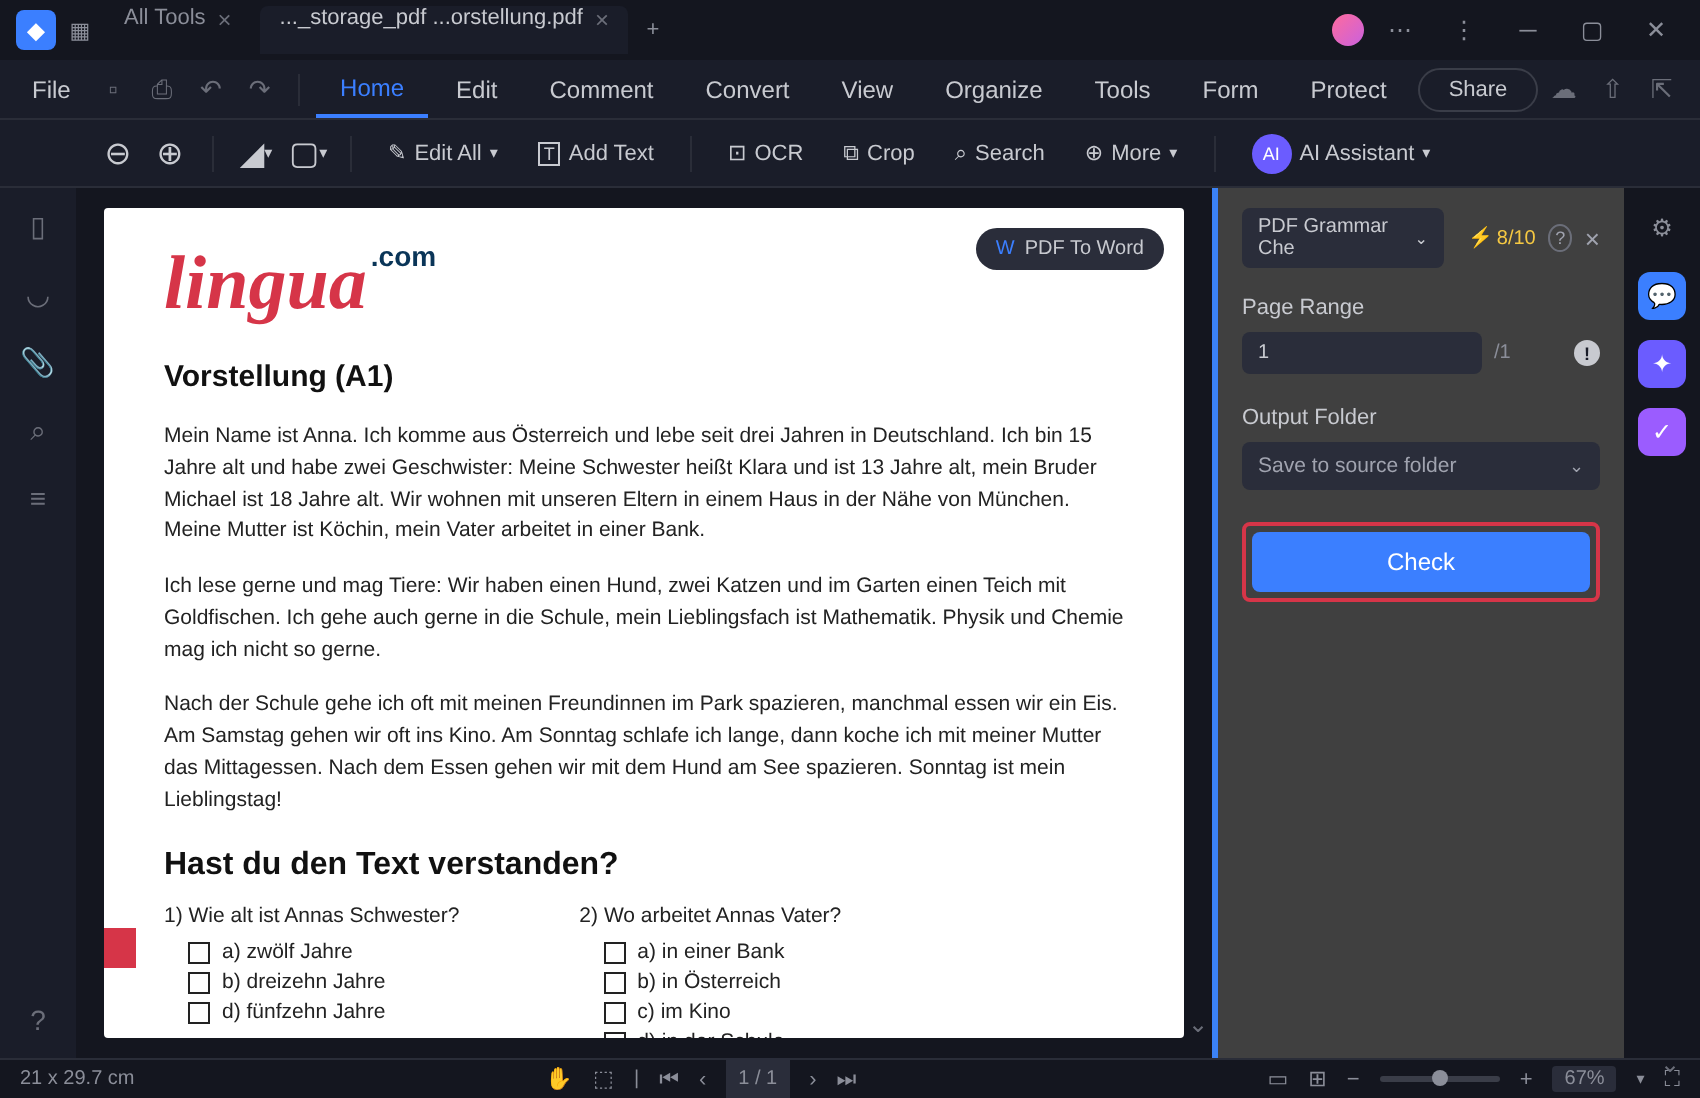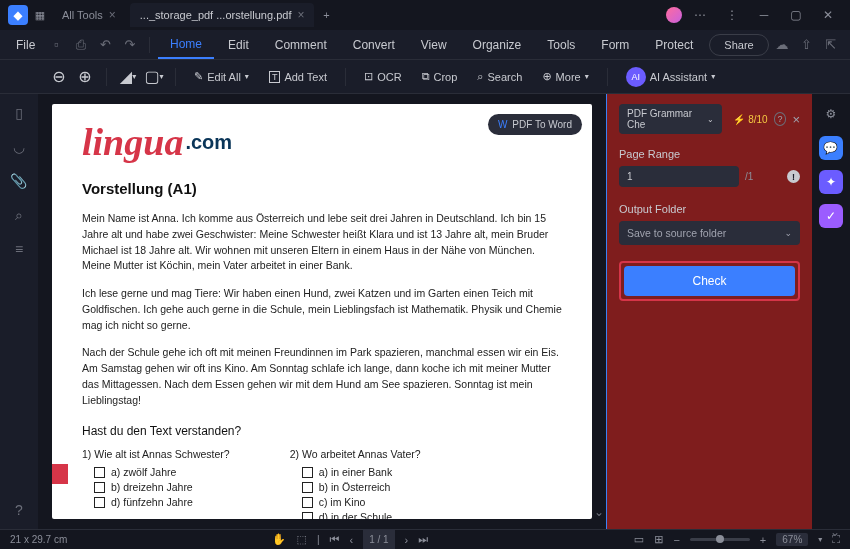--- a/index.html
+++ b/index.html
@@ -1,20 +1,20 @@
 <!DOCTYPE html>
 <html><head>
 <meta charset="utf-8">
 <style>
 *{margin:0;padding:0;box-sizing:border-box;font-family:-apple-system,BlinkMacSystemFont,'Segoe UI',sans-serif}
 body{width:850px;height:549px;background:#1a1d29;color:#c8cad0;overflow:hidden;position:relative}
 .titlebar{height:30px;background:#14161f;display:flex;align-items:center;padding:0 8px;gap:4px}
 .app-icon{width:20px;height:20px;background:#3b7fff;border-radius:4px;display:flex;align-items:center;justify-content:center;color:#fff;font-size:11px;font-weight:bold}
 .titlebar-btn{width:16px;height:16px;display:flex;align-items:center;justify-content:center;color:#8b8e99;font-size:11px}
-.tab{height:24px;padding:0 10px;display:flex;align-items:center;gap:6px;font-size:11px;border-radius:4px 4px 0 0}
+.tab{height:24px;padding:0 10px;display:flex;align-items:flex-start;gap:6px;font-size:11px;border-radius:4px 4px 0 0}
 .tab.inactive{color:#8b8e99}
 .tab.active{background:#1a1d29;color:#c8cad0}
 .tab-close{font-size:12px;color:#6b6e79}
 .spacer{flex:1}
 .avatar{width:16px;height:16px;border-radius:50%;background:linear-gradient(135deg,#ff6b9d,#c961de)}
 .win-btn{width:28px;height:28px;display:flex;align-items:center;justify-content:center;color:#8b8e99;font-size:12px}
 .menubar{height:30px;background:#1a1d29;display:flex;align-items:center;padding:0 8px;gap:2px;border-bottom:1px solid #2a2d38}
 .file-menu{font-size:12px;padding:4px 8px;color:#c8cad0}
 .menu-icon{width:24px;height:24px;display:flex;align-items:center;justify-content:center;color:#6b6e79;font-size:13px}
 .menu-sep{width:1px;height:16px;background:#2a2d38;margin:0 6px}
@@ -26,33 +26,33 @@
 .tool-icon{width:18px;height:18px;display:flex;align-items:center;justify-content:center;color:#c8cad0}
 .tool-sep{width:1px;height:18px;background:#2a2d38;margin:0 4px}
 .ai-badge{width:20px;height:20px;border-radius:50%;background:#6b5cff;display:flex;align-items:center;justify-content:center;color:#fff;font-size:9px;font-weight:normal}
 .content{display:flex;height:calc(100% - 114px)}
 .leftbar{width:38px;background:#1a1d29;display:flex;flex-direction:column;align-items:center;padding-top:10px;gap:16px}
 .leftbar-icon{width:18px;height:18px;color:#6b6e79;font-size:14px;display:flex;align-items:center;justify-content:center}
 .doc-area{flex:1;background:#14161f;padding:10px 14px;position:relative;overflow:hidden}
 .page{background:#fff;width:100%;height:100%;border-radius:2px;padding:16px 30px;position:relative;color:#222;overflow:hidden}
 .page-red{position:absolute;left:0;top:360px;width:16px;height:20px;background:#d63548}
 .pdf-to-word{position:absolute;top:10px;right:10px;background:#2a2d3a;color:#c8cad0;font-size:10px;padding:5px 10px;border-radius:12px;display:flex;align-items:center;gap:5px}
-.logo-wrap{display:flex;align-items:center;gap:2px;margin-bottom:16px}
+.logo-wrap{display:flex;align-items:flex-start;gap:2px;margin-bottom:16px}
 .logo-l{font-family:cursive;font-size:38px;color:#d63548;font-weight:bold;font-style:italic}
-.logo-com{font-size:20px;color:#0a3558;font-weight:bold}
+.logo-com{font-size:14px;color:#0a3558;font-weight:bold}
 .doc-h1{font-size:15px;font-weight:bold;margin-bottom:14px;color:#111}
 .doc-p{font-size:10.5px;line-height:1.5;margin-bottom:12px;color:#222}
-.doc-h2{font-size:12px;font-weight:normal;margin:16px 0 10px;color:#111}
+.doc-h2{font-size:16px;font-weight:bold;margin:16px 0 10px;color:#111}
 .questions{display:flex;gap:60px}
 .q-col{font-size:10.5px}
 .q-title{font-weight:normal;margin-bottom:6px}
 .q-opt{display:flex;align-items:center;gap:6px;margin-bottom:3px;padding-left:12px}
 .checkbox{width:11px;height:11px;border:1.5px solid #222;flex-shrink:0}
 .scroll-dn{position:absolute;right:2px;bottom:10px;color:#6b6e79;font-size:12px}
-.rightpanel{width:206px;background:#7f1d1d;padding:10px 12px;border-left:1px solid #3b82f6;position:relative}
+.rightpanel{width:206px;background:#404040;padding:10px 12px;border-left:3px solid #3b82f6;position:relative}
 .rp-head{display:flex;align-items:center;gap:6px;margin-bottom:14px}
 .rp-dropdown{background:#2a2d3a;font-size:10px;padding:4px 8px;border-radius:4px;color:#c8cad0;display:flex;align-items:center;gap:4px}
 .rp-credits{font-size:10px;color:#f5c842;display:flex;align-items:center;gap:2px}
 .rp-qmark{width:14px;height:14px;border-radius:50%;border:1px solid #6b6e79;display:flex;align-items:center;justify-content:center;font-size:9px;color:#a0a3af}
 .rp-close{font-size:13px;color:#a0a3af}
 .rp-label{font-size:11px;color:#c8cad0;margin-bottom:6px}
 .rp-input-row{display:flex;align-items:center;gap:6px;margin-bottom:16px}
 .rp-input{background:#2a2d3a;border:none;color:#c8cad0;font-size:10px;padding:5px 8px;border-radius:4px;width:120px}
 .rp-total{font-size:10px;color:#8b8e99}
 .rp-warn{width:13px;height:13px;border-radius:50%;background:#c8cad0;color:#1a1d29;font-size:9px;display:flex;align-items:center;justify-content:center;font-weight:bold}

